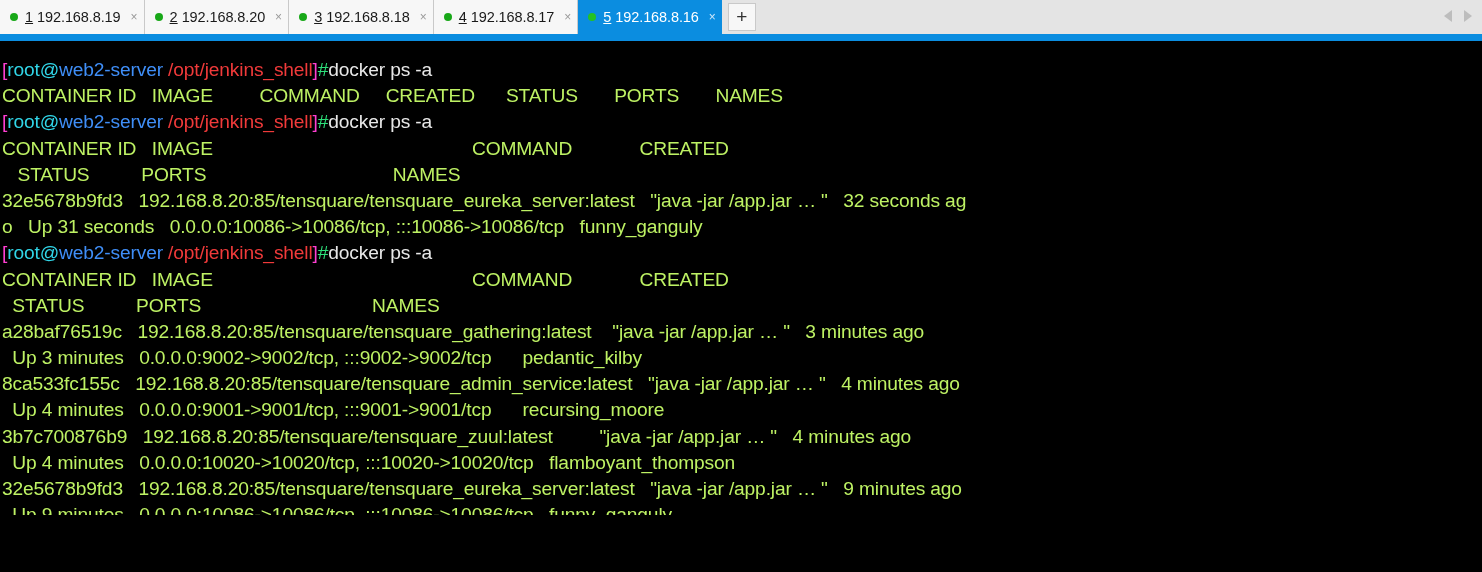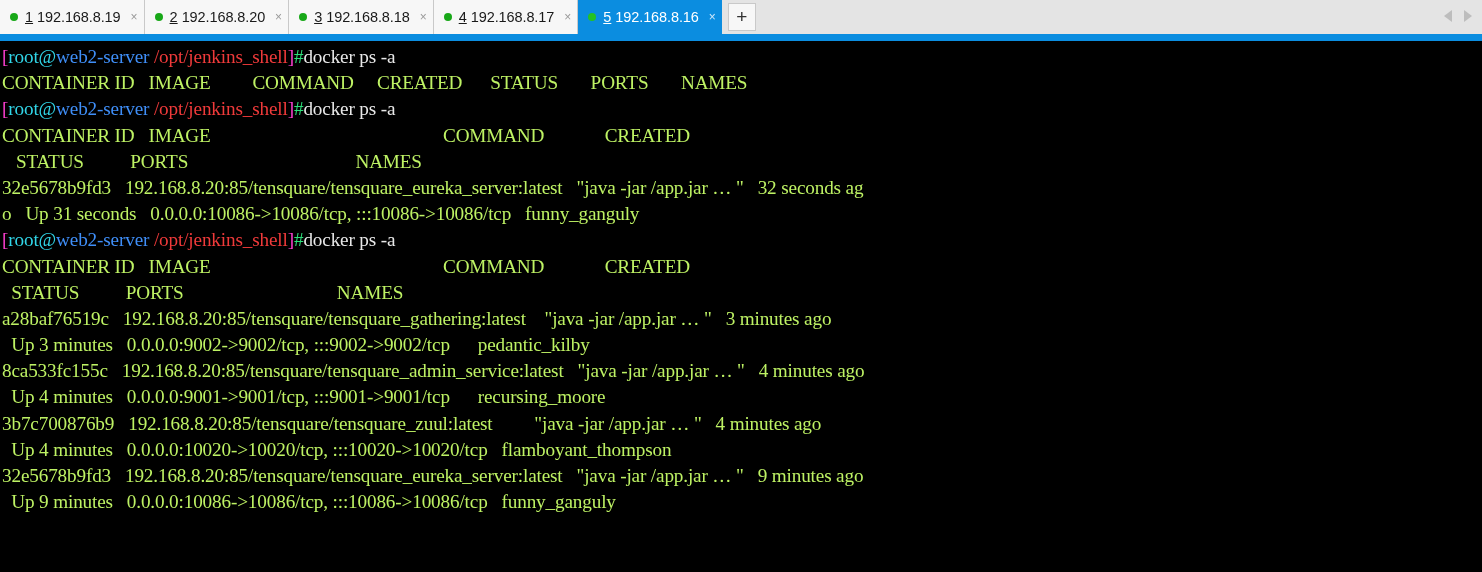--- a/index.html
+++ b/index.html
@@ -92,24 +92,24 @@
   .bluebar {
     height: 7px;
     background: #0b8de0;
     width: 100%;
   }
 
   
   .terminal {
     background: #000000;
     color: #d9d9d9;
-    font-family: Liberation Serif, serif;
+    font-family: Liberation Sans, sans-serif;
     font-size: 19.2px;
     line-height: 26.2px;
-    padding: 3px 0 0 2px;
+    padding: 16px 0 0 2px;
     white-space: pre;
     overflow: hidden;
     height: 474px;
     box-sizing: border-box;
     letter-spacing: -0.15px;
   }
   .line { height: 26.2px; }
 
   .c-bracket { color: #ff3fd2; }
   .c-user    { color: #31d6e8; }

